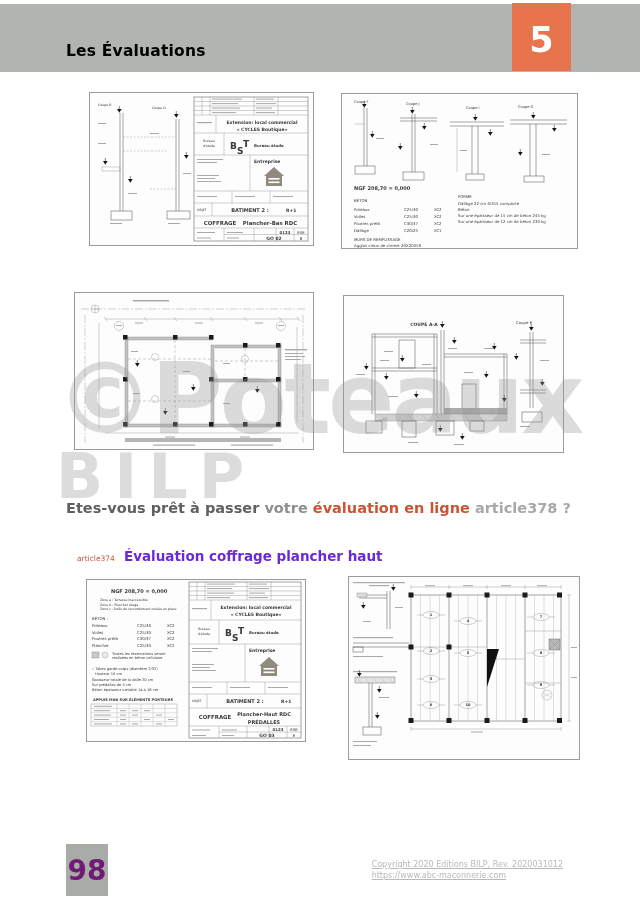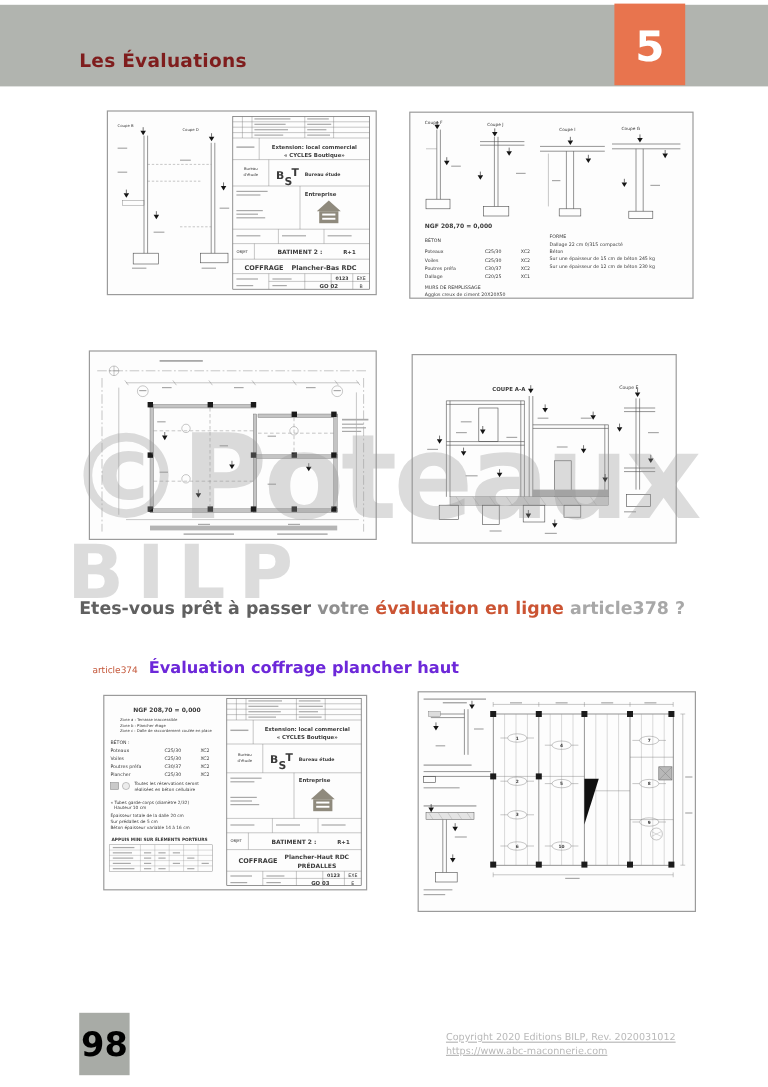--- a/index.html
+++ b/index.html
@@ -1,40 +1,40 @@
 <!DOCTYPE html>
 <html><head>
 <meta charset="utf-8">
 <style>
   html,body{margin:0;padding:0;}
   body{width:640px;height:906px;position:relative;background:#ffffff;overflow:hidden;
        font-family:"DejaVu Sans","Liberation Sans",sans-serif;}
   
   .band{position:absolute;left:0;top:4px;width:640px;height:68px;background:#b1b4af;z-index:3;}
-  .band-title{position:absolute;left:66px;top:38px;font-size:15.5px;font-weight:bold;color:#7f1d1d;letter-spacing:.2px;}
+  .band-title{position:absolute;left:66px;top:38px;font-size:15.5px;font-weight:bold;color:#000000;letter-spacing:.2px;}
   .chapter-box{position:absolute;left:512px;top:-1px;width:59px;height:68px;background:#e8744e;
                display:flex;align-items:center;justify-content:center;}
   .chapter-box span{color:#fff;font-size:35px;font-weight:bold;padding-top:6px;}
   
   .panel{position:absolute;background:#fdfdfd;border:1px solid #9b9b9b;z-index:1;}
   .panel svg{display:block;}
   
   .wm{position:absolute;z-index:2;color:rgba(150,150,150,.33);font-weight:bold;pointer-events:none;white-space:nowrap;}
   .wm1{left:56px;top:350px;font-size:98px;letter-spacing:-3px;line-height:1;}
   .wm2{left:56px;top:446px;font-size:62px;letter-spacing:11px;line-height:1;}
   
   .question{position:absolute;left:66px;top:500px;font-size:14.5px;font-weight:bold;z-index:4;white-space:nowrap;}
   .q-dark{color:#606060;} .q-mid{color:#8f8f8f;} .q-orange{color:#cb5433;} .q-light{color:#a8a8a8;}
   .sec-heading{position:absolute;left:67px;top:546px;z-index:4;white-space:nowrap;}
   .art-ref{color:#c4573a;font-size:7.5px;font-weight:normal;vertical-align:baseline;margin-left:10px;}
   .sec-title{color:#6d28d9;font-size:13.5px;font-weight:bold;margin-left:4px;}
   
   .page-box{position:absolute;left:66px;top:844px;width:42px;height:52px;background:#a8aba6;z-index:3;
             display:flex;align-items:center;justify-content:center;}
-  .page-box span{color:#000000;font-size:28px;font-weight:bold;}
+  .page-box span{color:#701a75;font-size:28px;font-weight:bold;}
   .copyright{position:absolute;right:77px;top:860px;font-size:8px;line-height:10.5px;color:#b9b9b9;z-index:3;text-decoration:underline;}
   
   svg text{font-family:"DejaVu Sans","Liberation Sans",sans-serif;fill:#3a3a3a;}
   .s3{font-size:3.2px;} .s35{font-size:3.6px;} .s4{font-size:3.9px;} .s45{font-size:4.5px;}
   .s5{font-size:5px;} .s55{font-size:5.4px;} .s9{font-size:9px;} .b{font-weight:bold;}
   .mid{text-anchor:middle;}
   .ln{stroke:#4d4d4d;stroke-width:.5;fill:none;}
   .ln2{stroke:#7a7a7a;stroke-width:.35;fill:none;}
   .lnt{stroke:#999;stroke-width:.3;fill:none;}
   .gk{fill:#a9a9a9;} .blk{fill:#1b1b1b;} .wall{fill:#c4c4c4;stroke:#666;stroke-width:.3;}

